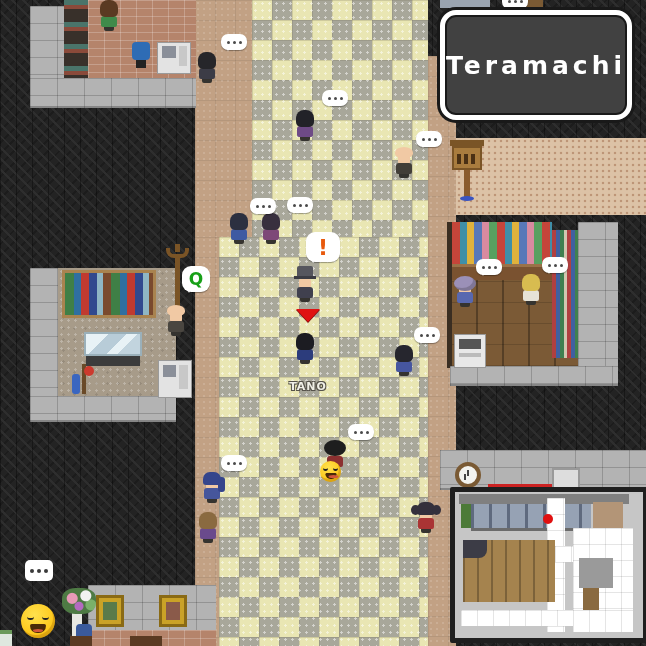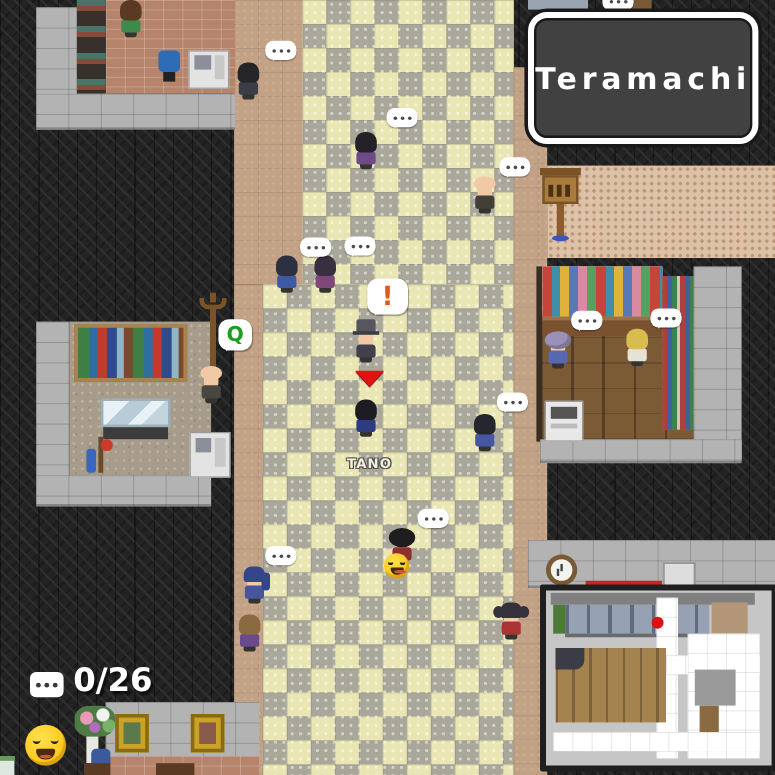--- a/index.html
+++ b/index.html
@@ -261,21 +261,20 @@
 
   <div class="abs" id="location-plate">
     <span>Teramachi</span>
   </div>
 
   <div class="abs" id="chat-icon">
       <b></b>
       <b></b>
       <b></b>
     </div>
-  <div class="abs" id="chat-count">0/26</div>
   <div class="abs emoji" style="left:21px;top:604px;width:34px;height:34px">
     <span class="eye" style="left:6px"></span>
     <span class="eye" style="right:6px"></span>
     <span class="mouth"></span>
   </div>
 
   <div class="abs emoji" style="left:320px;top:461px;width:21px;height:21px;z-index:6">
     <span class="eye" style="left:3px;top:4px;width:5px;height:4px"></span>
     <span class="eye" style="right:3px;top:4px;width:5px;height:4px"></span>
     <span class="mouth" style="width:11px;height:6px;bottom:3px"></span>

